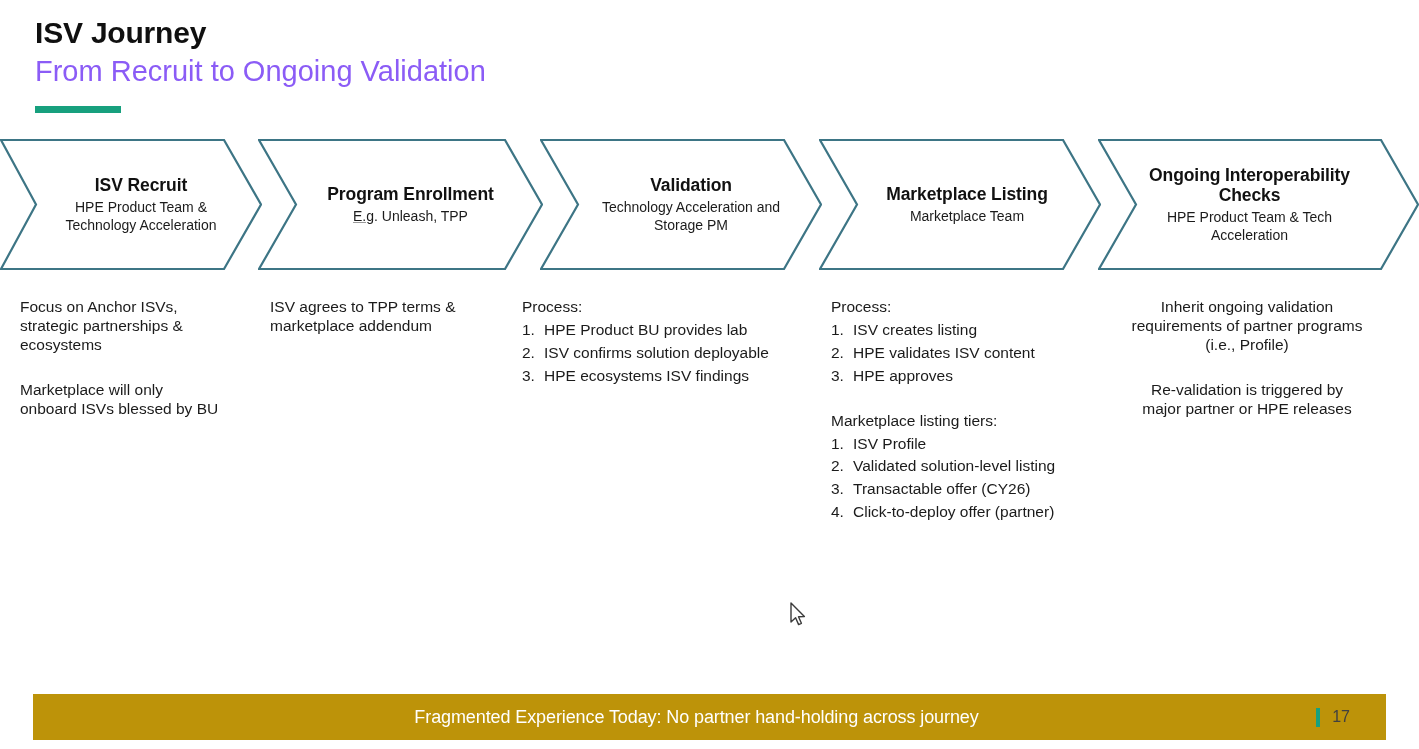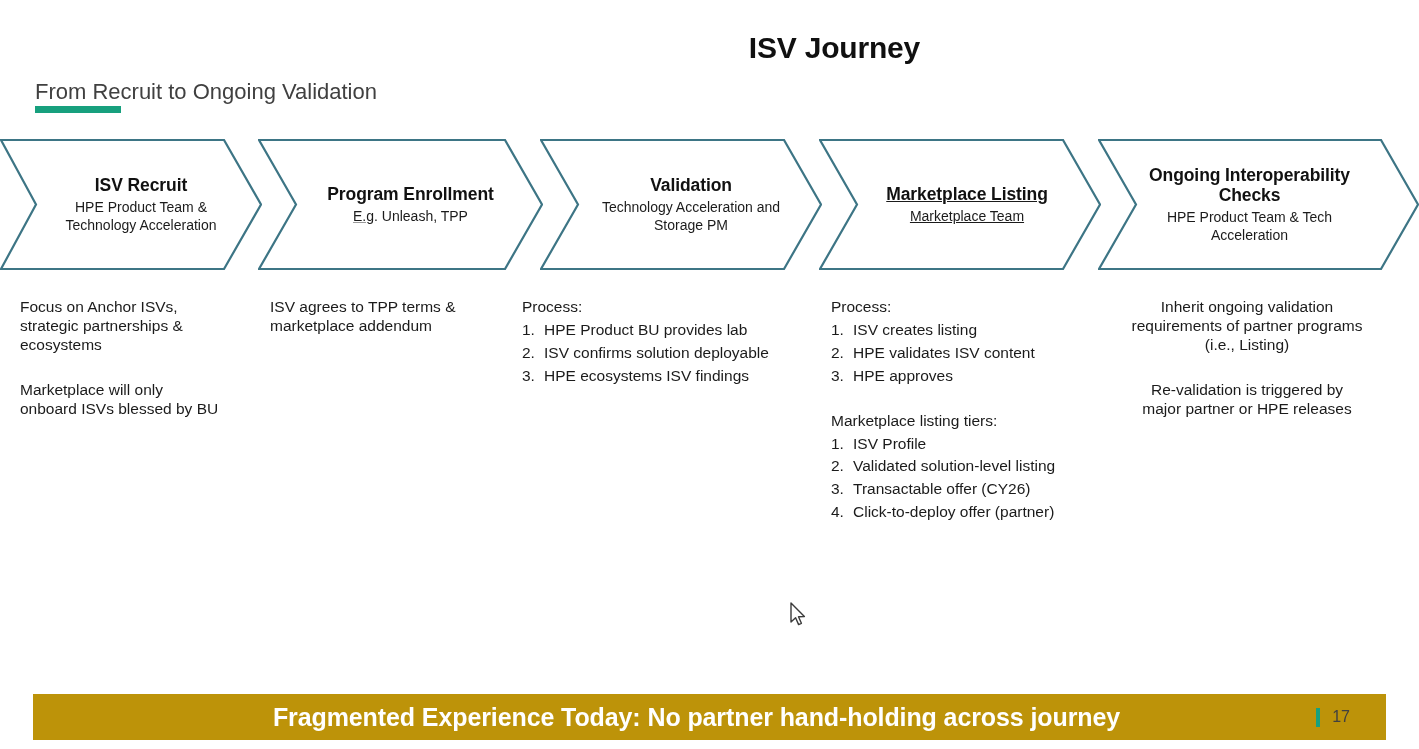--- a/index.html
+++ b/index.html
@@ -26,28 +26,27 @@
     left: 35px;
     top: 16px;
     width: 900px;
   }
   #page-title {
     font-size: 30px;
     font-weight: bold;
     letter-spacing: -0.2px;
     line-height: 1.1;
     color: #101010;
-    margin: 15px;
-    text-align: right;
+    margin: 0;
   }
   #page-subtitle {
-    font-size: 22px;
+    font-size: 29px;
     font-weight: normal;
     line-height: 1.15;
-    color: #404040;
+    color: #8b5cf6;
     margin: 6px 0 0 0;
   }
   #title-accent-rule {
     position: absolute;
     left: 35px;
     top: 106px;
     width: 86px;
     height: 7px;
     background: #17a07e;
   }
@@ -157,22 +156,22 @@
     left: 33px;
     top: 694px;
     width: 1353px;
     height: 46px;
     background: #bd9309;
     display: flex;
     align-items: center;
     justify-content: center;
   }
   #footer-text {
-    font-size: 25px;
-    font-weight: bold;
+    font-size: 18px;
+    font-weight: normal;
     color: #ffffff;
     letter-spacing: -0.1px;
     white-space: nowrap;
     position: relative;
     left: -13px;
   }
   #footer-pagenum-wrap {
     position: absolute;
     right: 36px;
     top: 0;
@@ -248,21 +247,21 @@
           <span>Technology Acceleration and</span><br>
           <span>Storage PM</span>
         </div>
       </div>
     </div>
 
     <div class="chevron" style="left:819px; width:282px;">
       <svg class="chevron-svg" viewBox="0 0 282 131" preserveAspectRatio="none">
         <path d="M1,1 H244 L281,65.5 L244,130 H1 L38,65.5 Z" fill="#ffffff" stroke="#3d7585" stroke-width="2.2" stroke-linejoin="miter"></path>
       </svg>
-      <div class="chevron-text" style="padding-left:20px;text-decoration:underline;">
+      <div class="chevron-text" style="padding-left:20px;">
         <div class="chevron-title">Marketplace Listing</div>
         <div class="chevron-sub">
           <span>Marketplace Team</span>
         </div>
       </div>
     </div>
 
     <div class="chevron" style="left:1098px; width:321px;">
       <svg class="chevron-svg" viewBox="0 0 321 131" preserveAspectRatio="none">
         <path d="M1,1 H283 L320,65.5 L283,130 H1 L38,65.5 Z" fill="#ffffff" stroke="#3d7585" stroke-width="2.2" stroke-linejoin="miter"></path>
@@ -356,21 +355,21 @@
             <span class="num">4.</span>
             <span class="txt">Click-to-deploy offer (partner)</span>
           </li>
       </ol>
     </div>
 
     <div class="column" style="left:1102px; width:290px;text-align:center;">
       <div class="para">
         <span>Inherit ongoing validation</span><br>
         <span>requirements of partner programs</span><br>
-        <span>(i.e., Listing)</span>
+        <span>(i.e., Profile)</span>
       </div>
       <div class="block-gap"></div>
       <div class="para">
         <span>Re-validation is triggered by</span><br>
         <span>major partner or HPE releases</span>
       </div>
     </div>
 
   </div>
 

